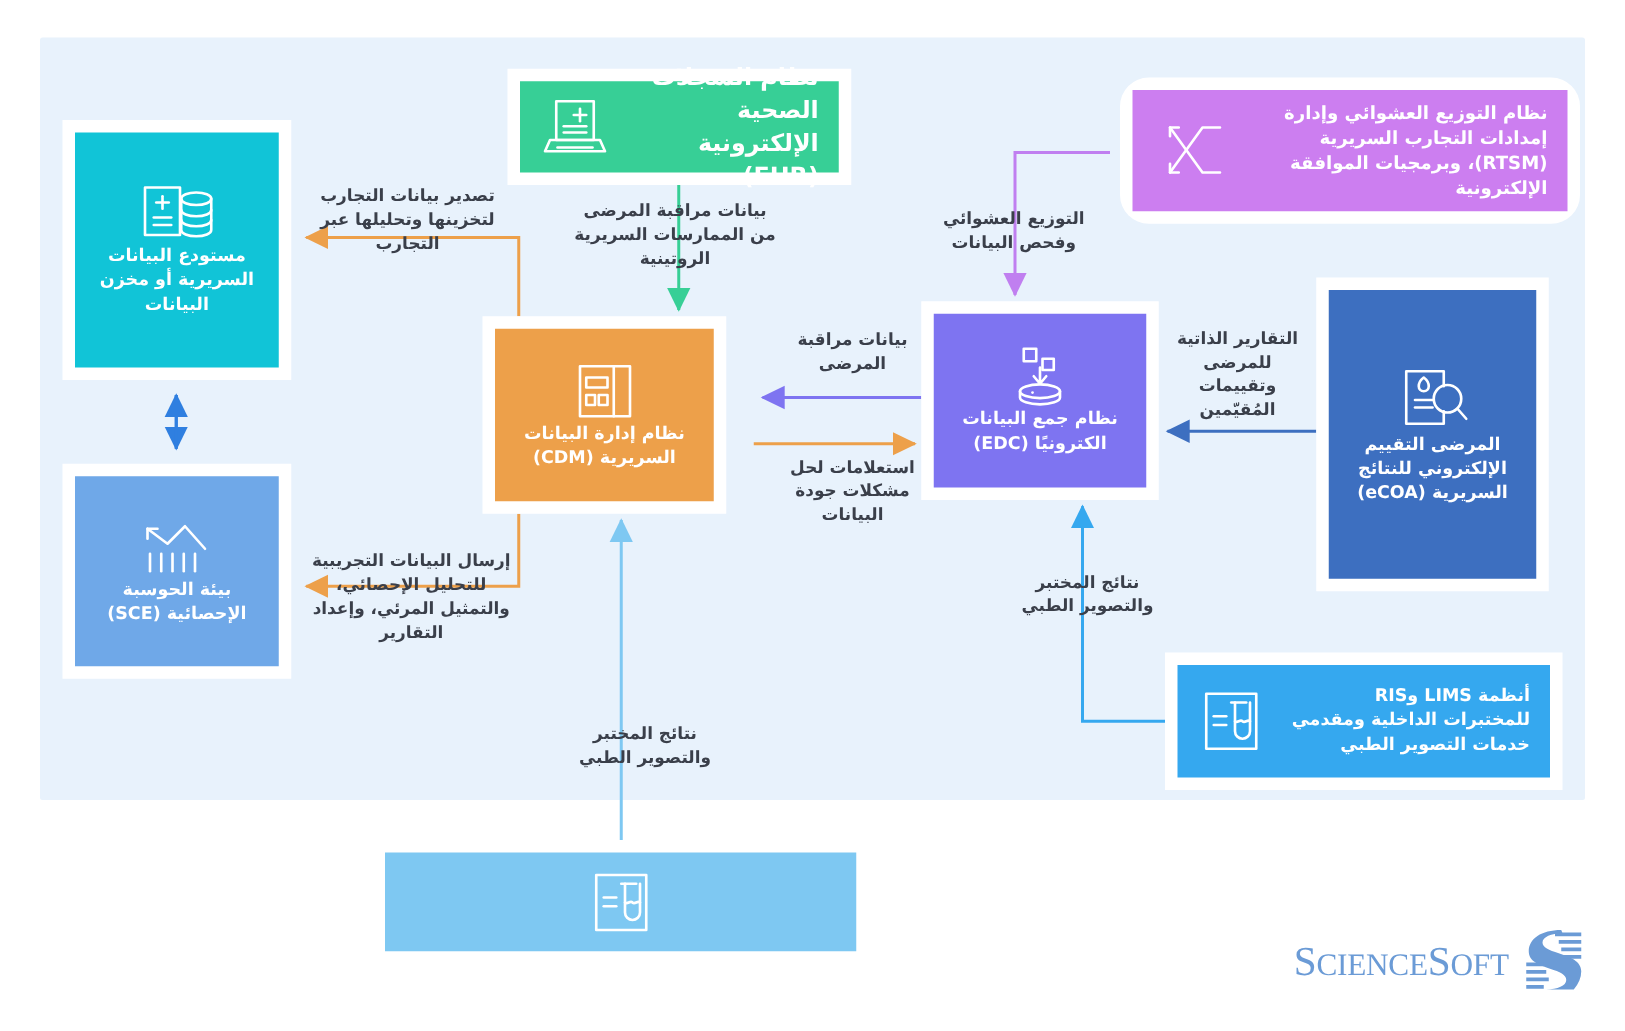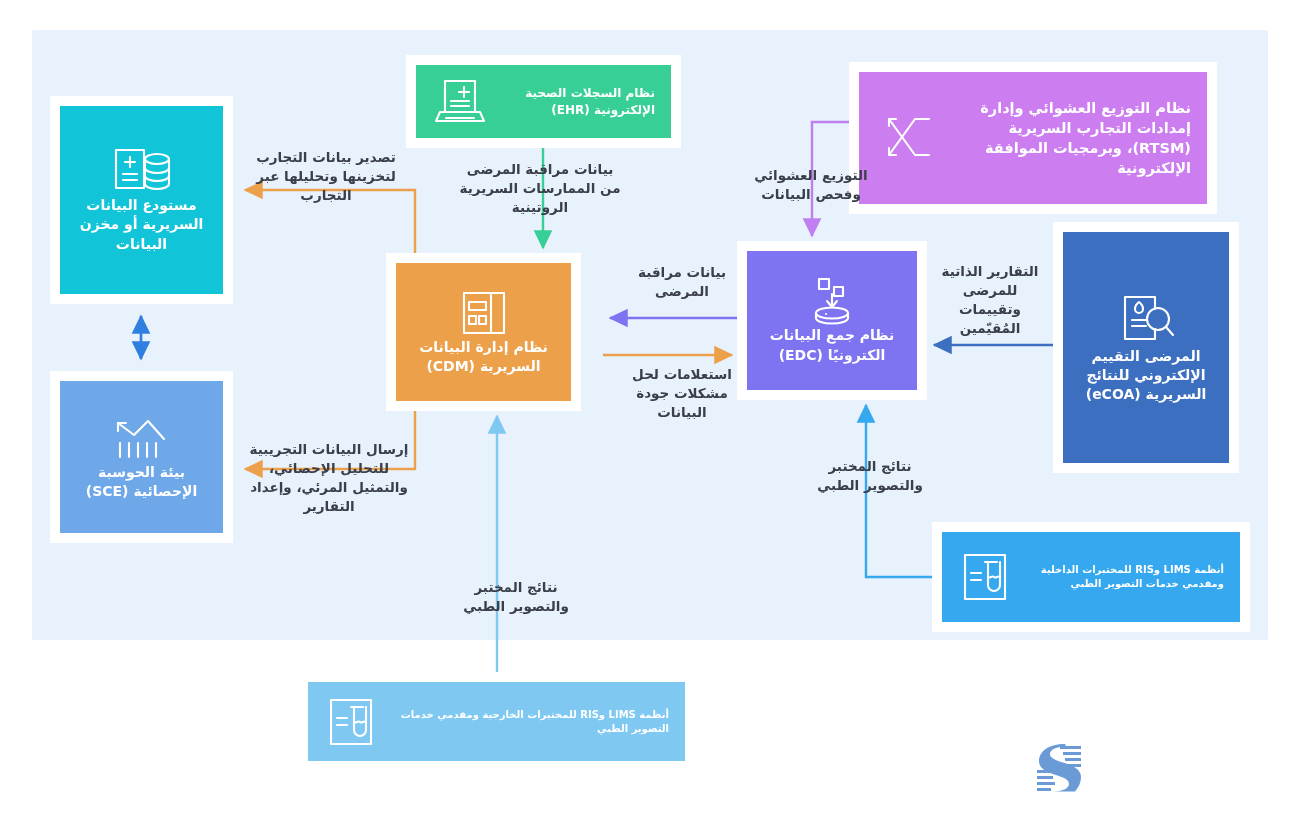--- a/index.html
+++ b/index.html
@@ -13,48 +13,48 @@
     background:#e8f2fc;border-radius:2px;
   }
   .node{position:absolute;background:#ffffff;padding:10px;box-sizing:border-box;}
   .node .inner{
     width:100%;height:100%;box-sizing:border-box;
     display:flex;align-items:center;justify-content:center;
     color:#ffffff;text-align:center;position:relative;
   }
   .node.vert .inner{flex-direction:column;gap:0;padding:12px 8px;}
   .node.horiz .inner{flex-direction:row-reverse;gap:14px;padding:10px 16px;}
-  .lbl{font-size:12px;line-height:1.38;font-weight:600;letter-spacing:0;}
+  .lbl{font-size:19px;line-height:1.38;font-weight:600;letter-spacing:0;}
   .node.horiz .lbl{text-align:right;flex:1;}
   .ic{flex:0 0 auto;display:flex;align-items:center;justify-content:center;}
   .ic svg{display:block;}
 
   
   #n-cdr   {left:50px; top:96px;  width:183px;height:208px;}
   #n-cdr   .inner{background:#11c4d7;}
   #n-sce   {left:50px; top:371px; width:183px;height:172px;}
   #n-sce   .inner{background:#6fa8e8;}
   #n-ehr   {left:406px;top:55px;  width:275px;height:93px;}
   #n-ehr   .inner{background:#37cf96;}
   #n-cdm   {left:386px;top:253px; width:195px;height:158px;}
   #n-cdm   .inner{background:#eda04a;}
   #n-edc   {left:737px;top:241px; width:190px;height:159px;}
   #n-edc   .inner{background:#7e74f1;}
-  #n-rtsm  {left:849px;top:62px;  width:368px;height:152px;}
+  #n-rtsm  {left:896px;top:62px;  width:368px;height:117px;border-radius:23px;}
   #n-rtsm  .inner{background:#cc7ef0;}
   #n-ecoa  {left:1053px;top:222px;width:186px;height:251px;}
   #n-ecoa  .inner{background:#3d6fc0;}
   #n-lims-i{left:932px;top:522px; width:318px;height:110px;}
   #n-lims-i .inner{background:#35a8ef;}
   #n-lims-e{left:298px;top:672px; width:397px;height:99px;}
   #n-lims-e .inner{background:#7ec8f2;}
 
   #n-cdr .lbl,#n-sce .lbl,#n-cdm .lbl,#n-edc .lbl,#n-ecoa .lbl{font-size:14px;}
   #n-rtsm .lbl{font-size:14.5px;}
-  #n-lims-i .lbl,#n-lims-e .lbl{font-size:10px;}
+  #n-lims-i .lbl,#n-lims-e .lbl{font-size:14px;}
 
   svg#wires{position:absolute;left:0;top:0;width:1300px;height:825px;pointer-events:none;}
 
   .elabel{
     position:absolute;color:#3a3f4a;font-size:13.5px;line-height:1.42;
     font-weight:600;text-align:center;white-space:pre-line;
   }
   #e-export {left:240px;top:148px;width:172px;}
   #e-send   {left:240px;top:440px;width:178px;}
   #e-ehr    {left:456px;top:160px;width:168px;}
@@ -267,21 +267,20 @@
       <span class="ic">
         <svg width="54" height="56" viewBox="0 0 54 56" fill="none" stroke="#fff" stroke-width="2.1" stroke-linecap="round" stroke-linejoin="round">
           <rect x="7" y="6" width="40" height="44"></rect>
           <line x1="13" y1="24" x2="23" y2="24"></line>
             <line x1="13" y1="31" x2="23" y2="31"></line>
           <path d="M27,13 L39,13"></path>
           <path d="M30,13 L30,36 C30,39.3 32.7,42 36,42 C39.3,42 42,39.3 42,36 L42,13"></path>
           <path d="M30,28 C32,30 34,26 36,28 C38,30 40,26 42,28"></path>
         </svg>
       </span>
-      <span class="lbl">أنظمة LIMS وRIS للمختبرات الخارجية ومقدمي خدمات التصوير الطبي</span>
     </div>
   </div>
 
   <div class="elabel" id="e-export">تصدير بيانات التجارب لتخزينها وتحليلها عبر التجارب</div>
   <div class="elabel" id="e-send">إرسال البيانات التجريبية للتحليل الإحصائي، والتمثيل المرئي، وإعداد التقارير</div>
   <div class="elabel" id="e-ehr">بيانات مراقبة المرضى من الممارسات السريرية الروتينية</div>
   <div class="elabel" id="e-rand">التوزيع العشوائي وفحص البيانات</div>
   <div class="elabel" id="e-monitor">بيانات مراقبة المرضى</div>
   <div class="elabel" id="e-query">استعلامات لحل مشكلات جودة البيانات</div>
   <div class="elabel" id="e-ecoa">التقارير الذاتية للمرضى وتقييمات المُقيّمين</div>
@@ -299,15 +298,18 @@
           <rect x="28" y="10" width="18" height="3"></rect>
           <rect x="30" y="16" width="16" height="3"></rect>
           <rect x="32" y="22" width="14" height="3"></rect>
           <rect x="2" y="28" width="14" height="3"></rect>
           <rect x="2" y="34" width="16" height="3"></rect>
           <rect x="2" y="40" width="18" height="3"></rect>
           <rect x="2" y="46" width="14" height="3"></rect>
         </g>
       </svg>
     </span>
+    <span class="wordmark">
+      <span class="cap">S</span><span class="sm">CIENCE</span><span class="cap">S</span><span class="sm">OFT</span>
+    </span>
   </div>
 
 </div>
 
 </body></html>

